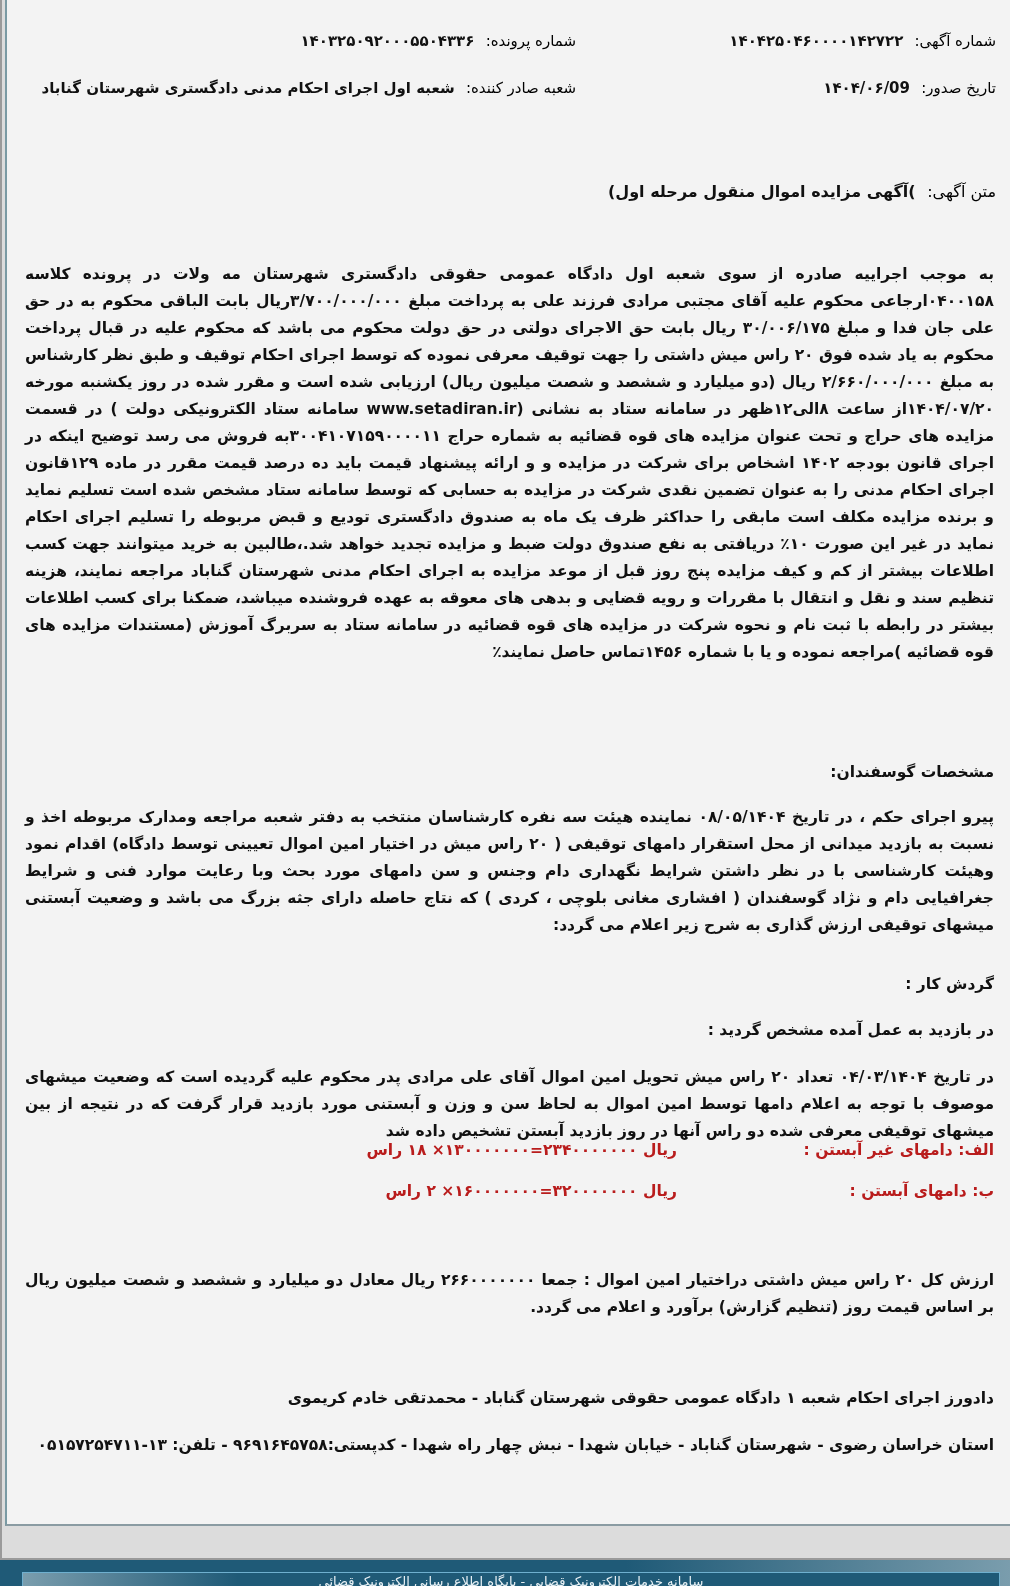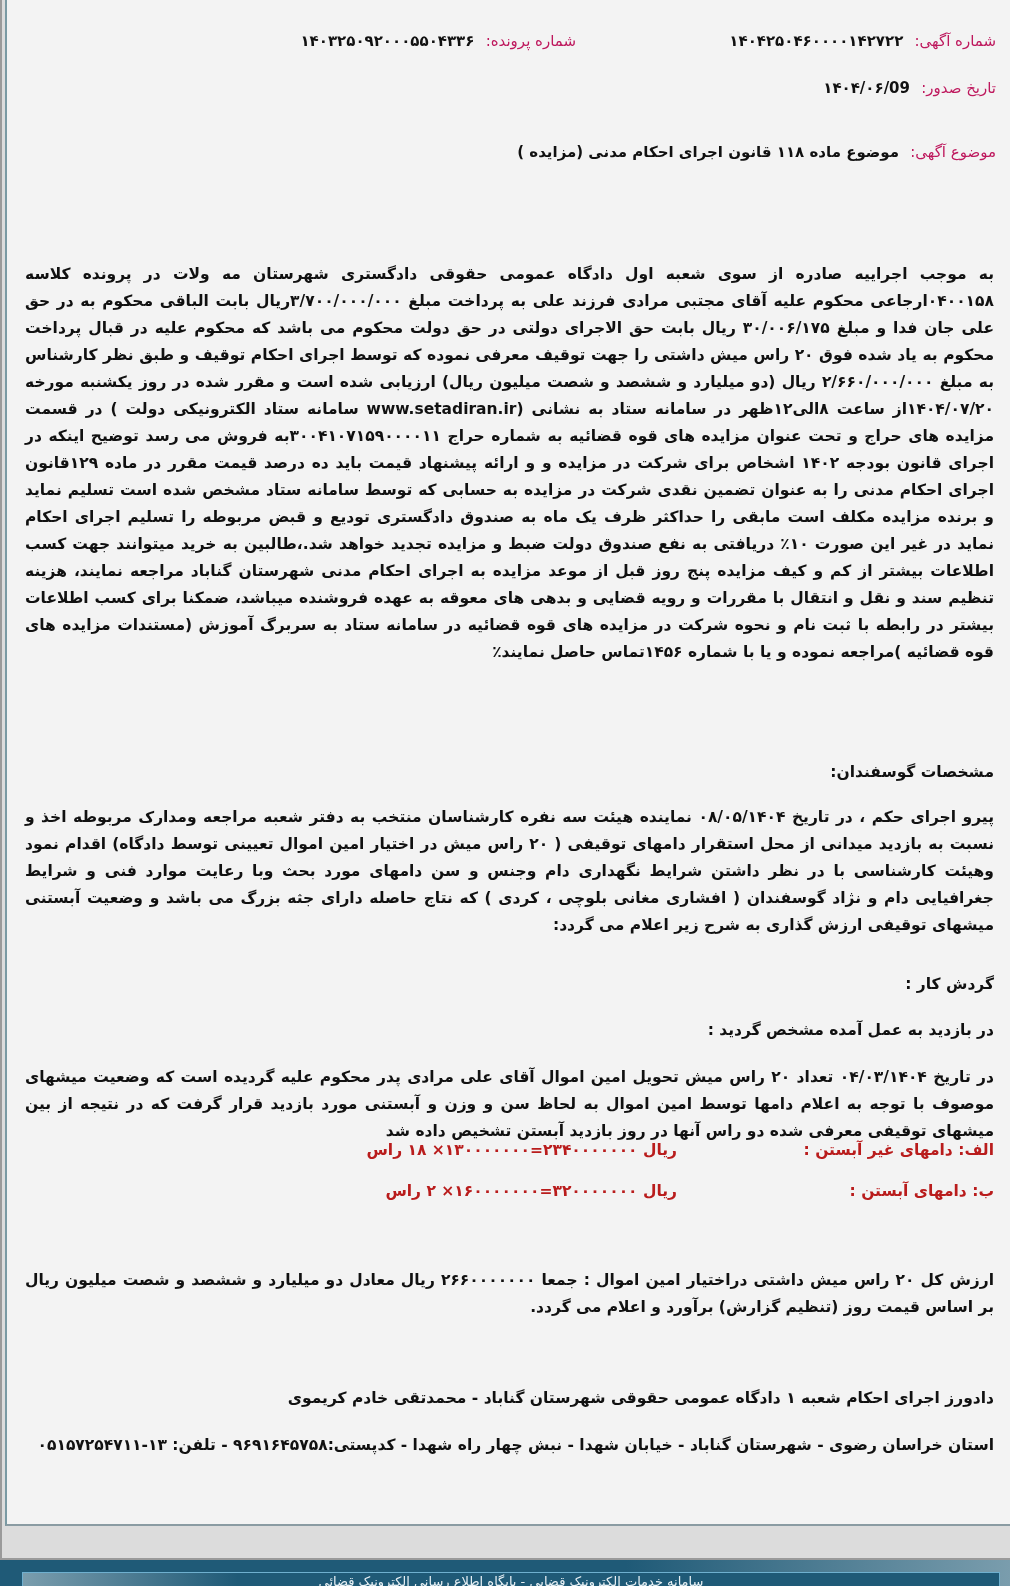--- a/index.html
+++ b/index.html
@@ -20,21 +20,21 @@
     background: #f3f3f3;
     border-left: 2px solid #7a9aa3;
     border-bottom: 2px solid #8a9ba2;
     box-sizing: border-box;
     direction: rtl;
   }
   .hdr-row {
     position: absolute; direction: rtl; white-space: nowrap;
     font-size: 15px; font-weight: bold;
   }
-  .lbl { color: #be185d; font-weight: normal; margin-left: 6px; }
+  .lbl { color: #000000; font-weight: normal; margin-left: 6px; }
   .val { color: #111; font-weight: bold; }
   .num { letter-spacing: 0.5px; }
 
   .content {
     position: absolute; right: 18px; left: 18px;
     direction: rtl; text-align: justify;
     font-size: 15.5px; font-weight: bold; color: #111;
     line-height: 27px;
     margin-top: 39px;
   }
@@ -84,24 +84,28 @@
     </div>
     <div class="hdr-row" style="right:436px; top:32px;">
       <span class="lbl">شماره پرونده:</span>
       <span class="val num">۱۴۰۳۲۵۰۹۲۰۰۰۵۵۰۴۳۳۶</span>
     </div>
 
     <div class="hdr-row" style="right:16px; top:79px;">
       <span class="lbl">تاریخ صدور:</span>
       <span class="val num">۱۴۰۴/۰۶/09</span>
     </div>
+    <div class="hdr-row" style="right:436px; top:79px;">
+      <span class="lbl">شعبه صادر کننده:</span>
+      <span class="val">شعبه اول اجرای احکام مدنی دادگستری شهرستان گناباد</span>
+    </div>
 
-    <div class="hdr-row" style="right:16px; top:143px;">
-      <span class="lbl">موضوع آگهی:</span>
-      <span class="val">موضوع ماده ۱۱۸ قانون اجرای احکام مدنی (مزایده )</span>
+    <div class="hdr-row" style="right:16px; top:182px; font-size:16px;">
+      <span class="lbl">متن آگهی:</span>
+      <span class="val">)آگهی مزایده اموال منقول مرحله اول)</span>
     </div>
 
 
     <div class="content" style="top:222px;">
       <p>به موجب اجراییه صادره از سوی شعبه اول دادگاه عمومی حقوقی دادگستری شهرستان مه ولات در پرونده کلاسه ۰۴۰۰۱۵۸ارجاعی محکوم علیه آقای مجتبی مرادی فرزند علی به پرداخت مبلغ ۳/۷۰۰/۰۰۰/۰۰۰ریال بابت الباقی محکوم به در حق علی جان فدا و مبلغ ۳۰/۰۰۶/۱۷۵ ریال بابت حق الاجرای دولتی در حق دولت محکوم می باشد که محکوم علیه در قبال پرداخت محکوم به یاد شده فوق ۲۰ راس میش داشتی را جهت توقیف معرفی نموده که توسط اجرای احکام توقیف و طبق نظر کارشناس به مبلغ ۲/۶۶۰/۰۰۰/۰۰۰ ریال (دو میلیارد و ششصد و شصت میلیون ریال) ارزیابی شده است و مقرر شده در روز یکشنبه مورخه ۱۴۰۴/۰۷/۲۰از ساعت ۸الی۱۲ظهر در سامانه ستاد به نشانی (www.setadiran.ir سامانه ستاد الکترونیکی دولت ) در قسمت مزایده های حراج و تحت عنوان مزایده های قوه قضائیه به شماره حراج ۳۰۰۴۱۰۷۱۵۹۰۰۰۰۱۱به فروش می رسد توضیح اینکه در اجرای قانون بودجه ۱۴۰۲ اشخاص برای شرکت در مزایده و و ارائه پیشنهاد قیمت باید ده درصد قیمت مقرر در ماده ۱۲۹قانون اجرای احکام مدنی را به عنوان تضمین نقدی شرکت در مزایده به حسابی که توسط سامانه ستاد مشخص شده است تسلیم نماید و برنده مزایده مکلف است مابقی را حداکثر ظرف یک ماه به صندوق دادگستری تودیع و قبض مربوطه را تسلیم اجرای احکام نماید در غیر این صورت ۱۰٪ دریافتی به نفع صندوق دولت ضبط و مزایده تجدید خواهد شد.،طالبین به خرید میتوانند جهت کسب اطلاعات بیشتر از کم و کیف مزایده پنج روز قبل از موعد مزایده به اجرای احکام مدنی شهرستان گناباد مراجعه نمایند، هزینه تنظیم سند و نقل و انتقال با مقررات و رویه قضایی و بدهی های معوقه به عهده فروشنده میباشد، ضمکنا برای کسب اطلاعات بیشتر در رابطه با ثبت نام و نحوه شرکت در مزایده های قوه قضائیه در سامانه ستاد به سربرگ آموزش (مستندات مزایده های قوه قضائیه )مراجعه نموده و یا با شماره ۱۴۵۶تماس حاصل نمایند٪</p>
     </div>
 
     <div class="content" style="top:720px;">
       <p class="sec-title">مشخصات گوسفندان:</p>
     </div>

